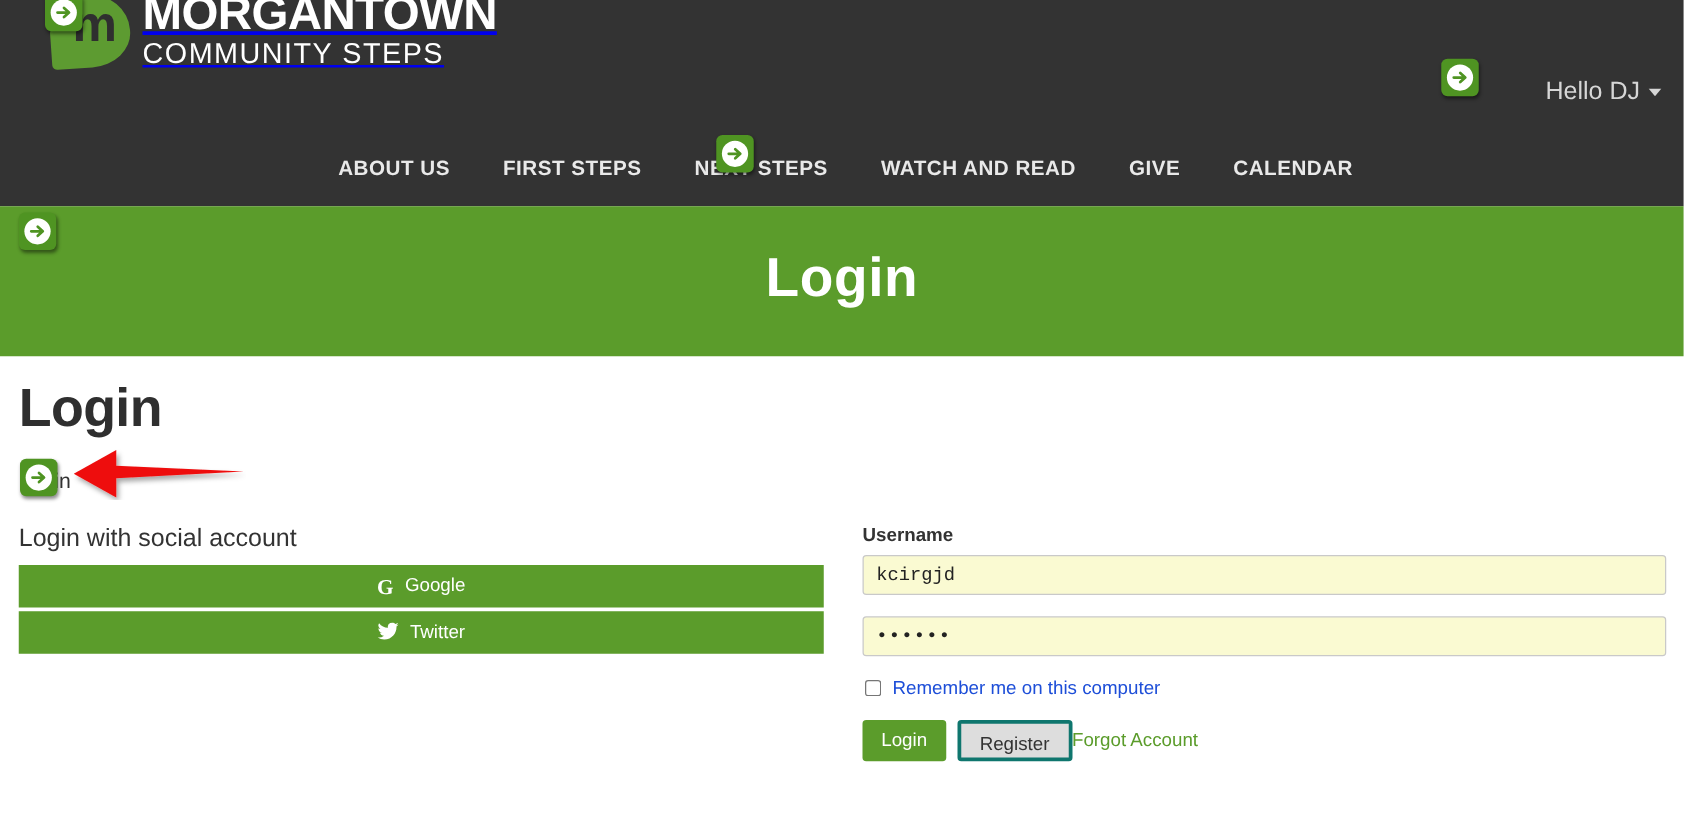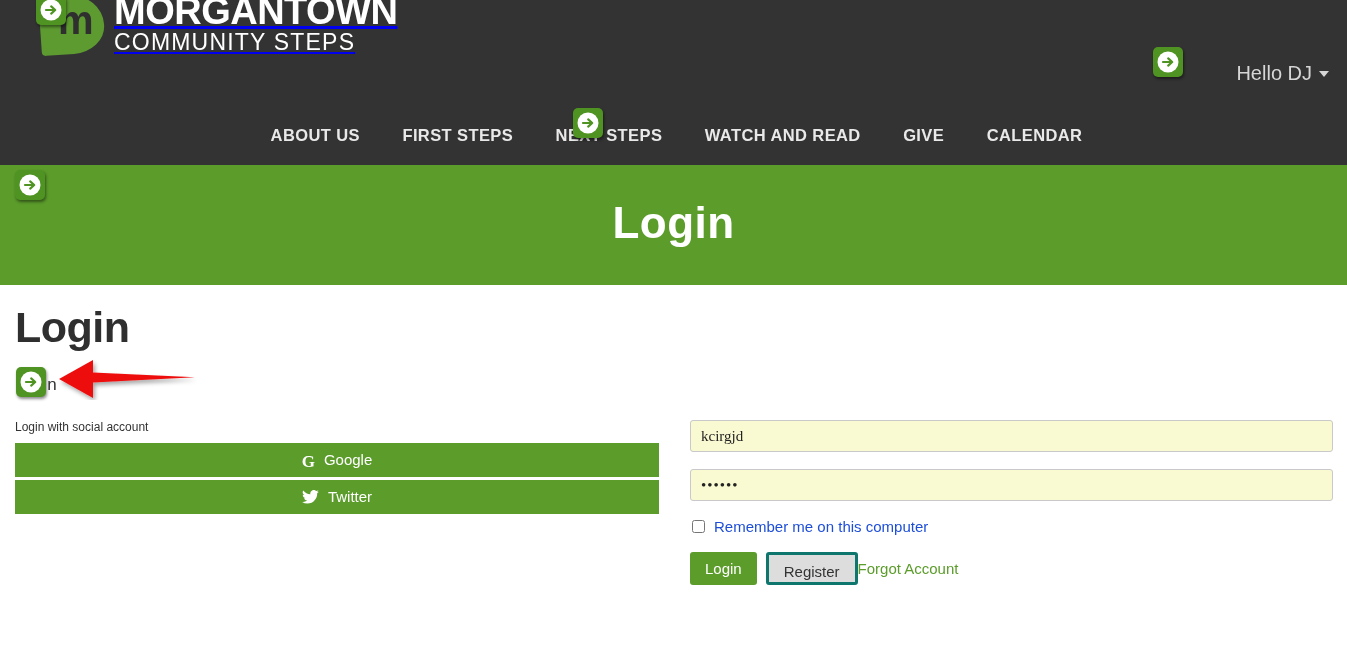--- a/index.html
+++ b/index.html
@@ -146,21 +146,21 @@
     color: #333333;
     white-space: nowrap;
   }
 
   .col-left {
     position: absolute;
     left: 15px; top: 135px;
     width: 644px;
   }
   .social-label {
-    font-size: 12px;
+    font-size: 20px;
     color: #333333;
     margin-bottom: 9px;
   }
   .social-btn {
     display: block;
     width: 644px;
     height: 34px;
     background: #5b9c2b;
     border: none;
     color: #ffffff;
@@ -198,21 +198,21 @@
   .text-input {
     display: block;
     width: 643px;
     height: 32px;
     background: #fafad2;
     border: 1px solid #c9c9c9;
     border-radius: 3px;
     padding: 0 10px;
     font-size: 15px;
     color: #222222;
-    font-family: Liberation Serif, serif;
+    font-family: Liberation Mono, monospace;
     outline: none;
     margin-bottom: 17px;
   }
   .text-input.pw { letter-spacing: 1px; }
 
   .remember-row {
     display: flex;
     align-items: center;
     margin-bottom: 17px;
   }
@@ -314,20 +314,21 @@
     <button class="social-btn">
       <span class="sico">
         <svg width="17" height="14" viewBox="0 0 24 20" aria-hidden="true">
           <path fill="#ffffff" d="M24 2.4a9.6 9.6 0 0 1-2.83.78A4.93 4.93 0 0 0 23.34.38a9.86 9.86 0 0 1-3.13 1.2A4.92 4.92 0 0 0 11.8 6.03 13.97 13.97 0 0 1 1.67.72 4.92 4.92 0 0 0 3.2 7.29 4.9 4.9 0 0 1 .96 6.67v.06a4.93 4.93 0 0 0 3.95 4.83 4.96 4.96 0 0 1-2.22.09 4.93 4.93 0 0 0 4.6 3.42A9.88 9.88 0 0 1 0 17.1a13.94 13.94 0 0 0 7.55 2.21c9.06 0 14.01-7.5 14.01-14v-.64A10 10 0 0 0 24 2.4z"></path>
         </svg>
       </span><span>Twitter</span>
     </button>
   </div>
 
   <form class="col-right">
+    <label class="field-label">Username</label>
     <input class="text-input" type="text" value="kcirgjd" style="">
 
     <input class="text-input pw" type="password" value="abcdef" style="">
 
     <div class="remember-row">
       <input type="checkbox" id="rememberme" style="">
       <label for="rememberme">Remember me on this computer</label>
     </div>
 
     <div class="btn-row">

